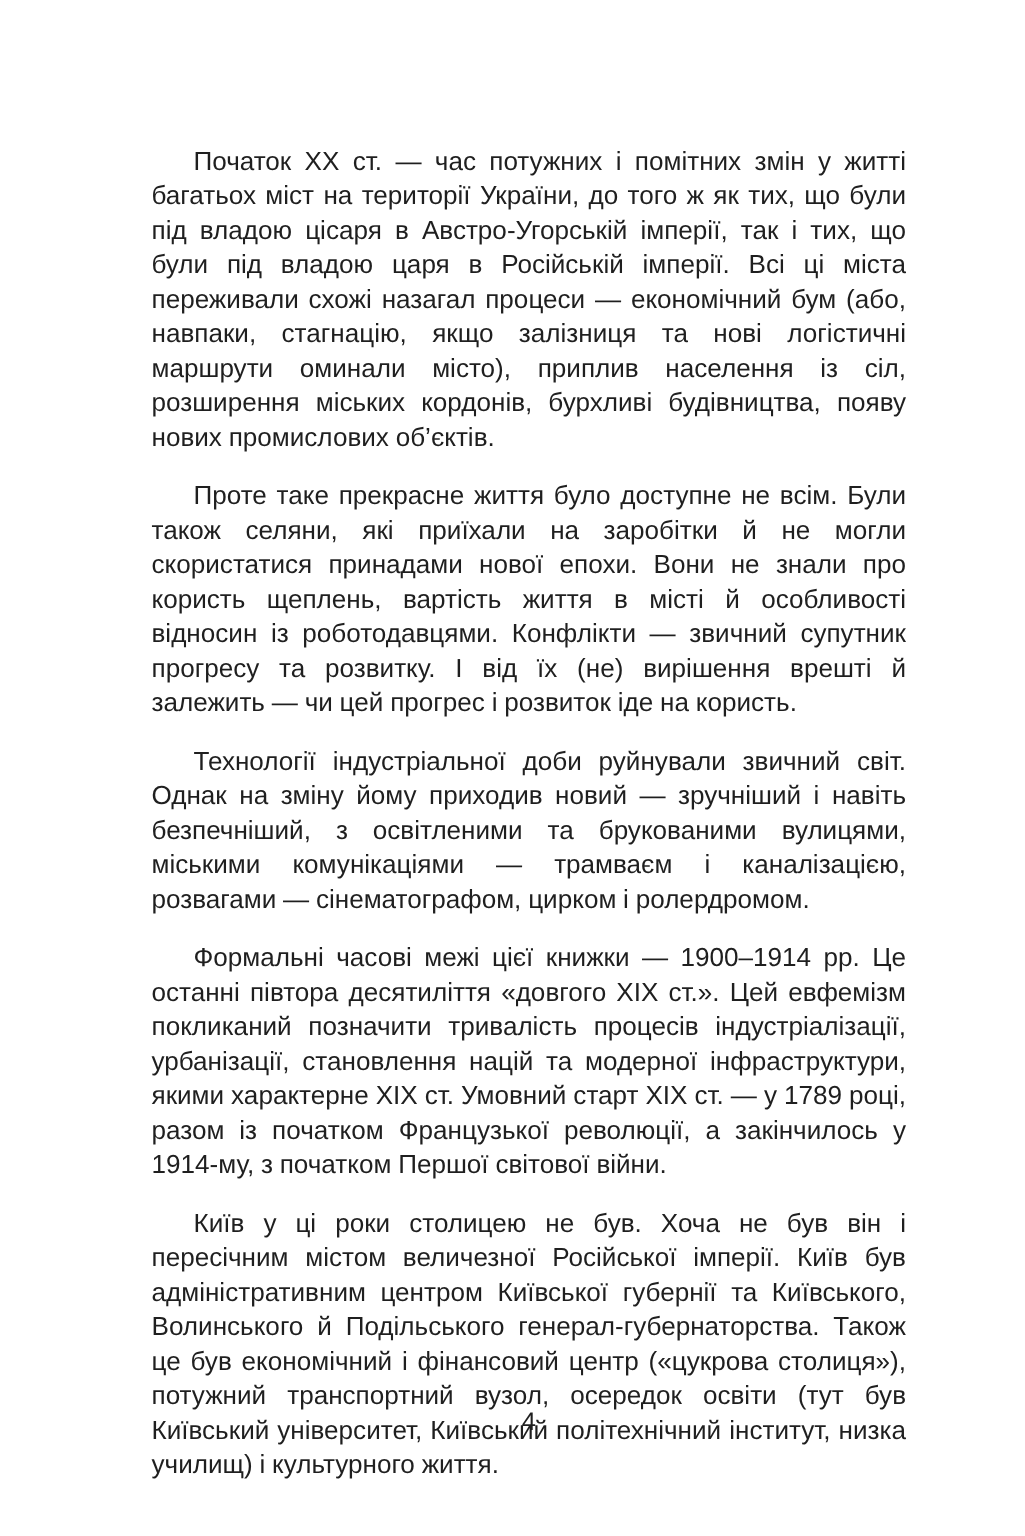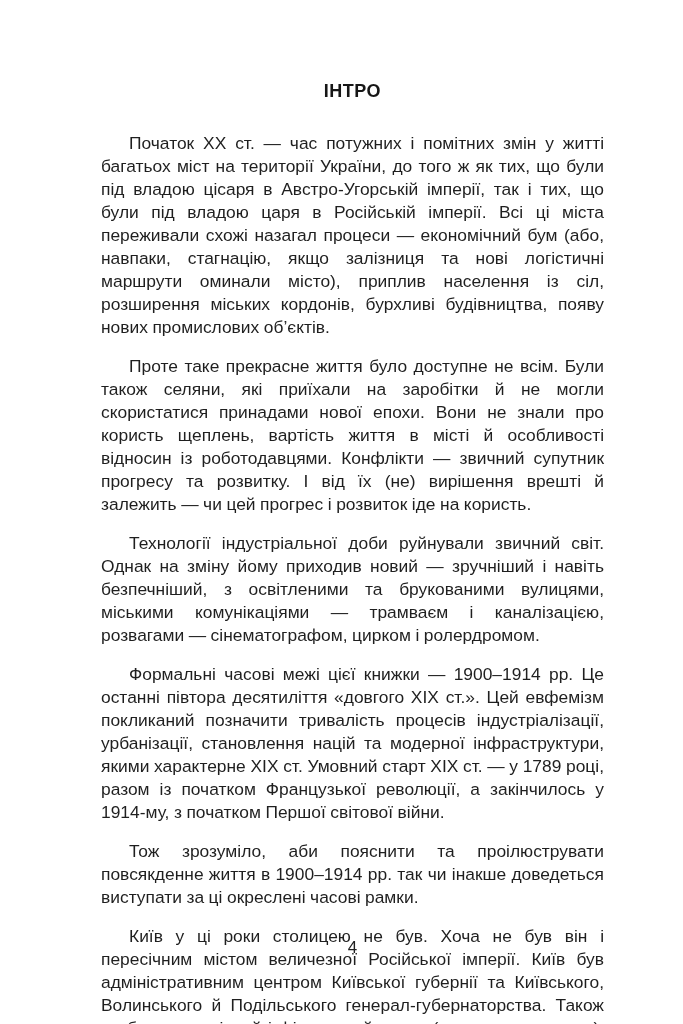--- a/index.html
+++ b/index.html
@@ -52,27 +52,25 @@
   }
   .page-number {
     font-size: 17px;
     color: #1f1f1f;
   }
 </style>
 </head>
 <body>
 
 <main class="page">
-  <h1 class="chapter-title">ІНТРО</h1>
 
   <div class="body-text">
     <p>Початок ХХ ст. — час потужних і помітних змін у житті багатьох міст на території України, до того ж як тих, що були під владою цісаря в Австро-Угорській імперії, так і тих, що були під владою царя в Російській імперії. Всі ці міста переживали схожі назагал процеси — економічний бум (або, навпаки, стагнацію, якщо залізниця та нові логістичні маршрути оминали місто), приплив населення із сіл, розширення міських кордонів, бурхливі будівництва, появу нових промислових об’єктів.</p>
     <p>Проте таке прекрасне життя було доступне не всім. Були також селяни, які приїхали на заробітки й не могли скористатися принадами нової епохи. Вони не знали про користь щеплень, вартість життя в місті й особливості відносин із роботодавцями. Конфлікти — звичний супутник прогресу та розвитку. І від їх (не) вирішення врешті й залежить — чи цей прогрес і розвиток іде на користь.</p>
     <p>Технології індустріальної доби руйнували звичний світ. Однак на зміну йому приходив новий — зручніший і навіть безпечніший, з освітленими та брукованими вулицями, міськими комунікаціями — трамваєм і каналізацією, розвагами — сінематографом, цирком і ролердромом.</p>
     <p>Формальні часові межі цієї книжки — 1900–1914 рр. Це останні півтора десятиліття «довгого ХІХ ст.». Цей евфемізм покликаний позначити тривалість процесів індустріалізації, урбанізації, становлення націй та модерної інфраструктури, якими характерне ХІХ ст. Умовний старт ХІХ ст. — у 1789 році, разом із початком Французької революції, а закінчилось у 1914-му, з початком Першої світової війни.</p>
-    <p>Тож зрозуміло, аби пояснити та проілюструвати повсякденне життя в 1900–1914 рр. так чи інакше доведеться виступати за ці окреслені часові рамки.</p>
     <p>Київ у ці роки столицею не був. Хоча не був він і пересічним містом величезної Російської імперії. Київ був адміністративним центром Київської губернії та Київського, Волинського й Подільського генерал-губернаторства. Також це був економічний і фінансовий центр («цукрова столиця»), потужний транспортний вузол, осередок освіти (тут був Київський університет, Київський політехнічний інститут, низка училищ) і культурного життя.</p>
   </div>
 
   <div class="page-footer">
     <span class="page-number">4</span>
   </div>
 </main>
 
 </body></html>

